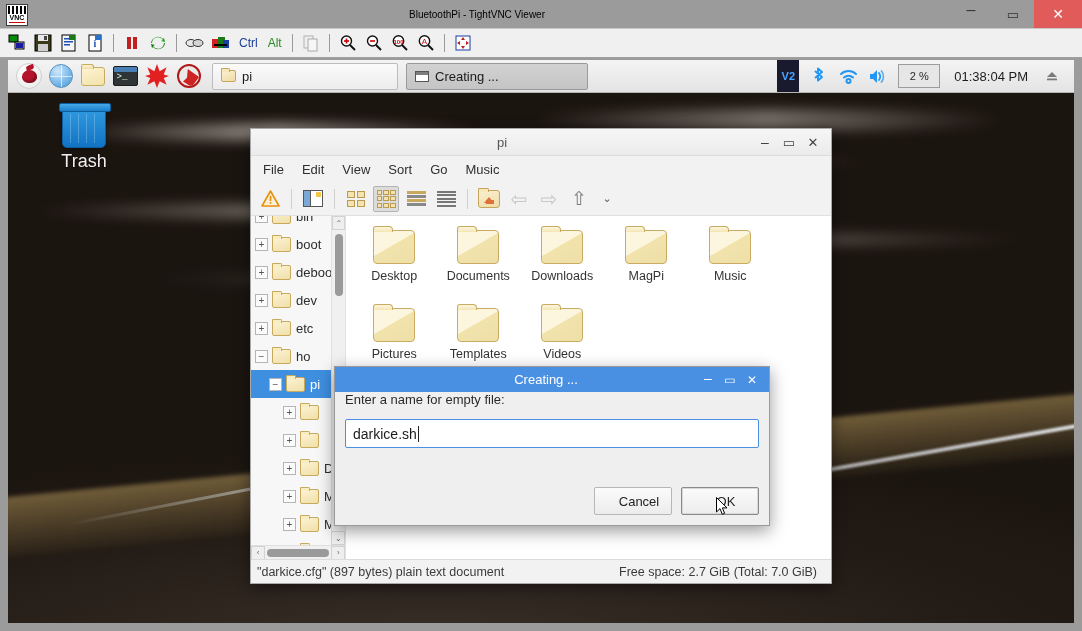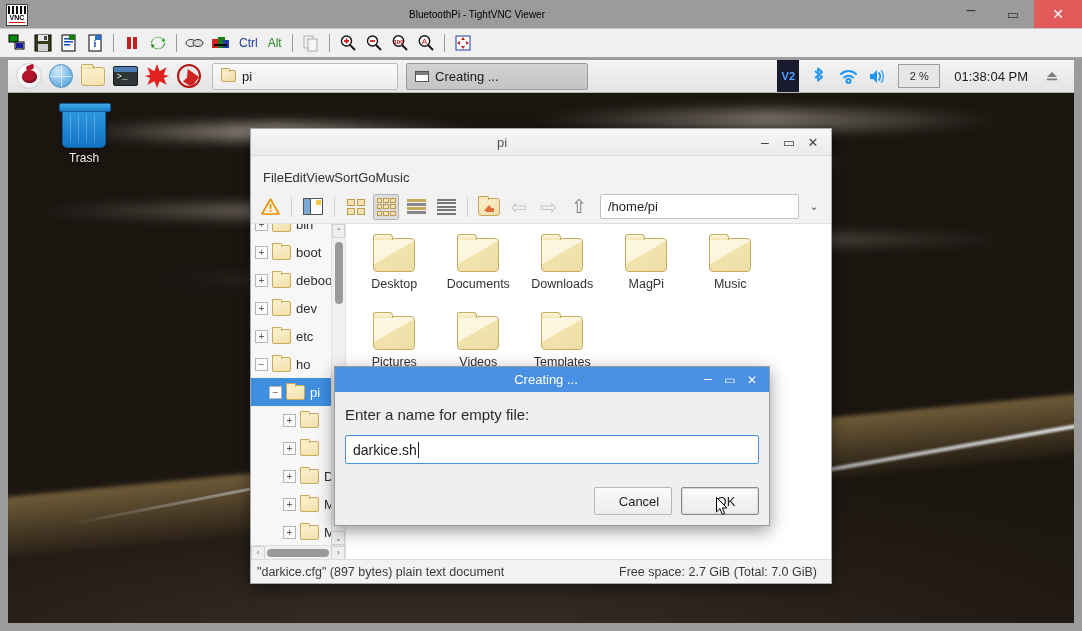--- a/index.html
+++ b/index.html
@@ -303,21 +303,21 @@
     content:""; position:absolute; top:-6px; left:-4px;
     width: 50px; height: 7px;
     background: linear-gradient(#45a9e8,#1b7fcd);
     border: 1px solid #0e5e9e; border-radius: 2px;
   }
   #trash-icon .bin .ridges {
     position:absolute; inset:5px 7px 4px 7px;
     background: repeating-linear-gradient(90deg, rgba(255,255,255,.22) 0 1px, transparent 1px 8px);
   }
   #trash-label {
-    font-size: 12px; color: #f0f0f0;
+    font-size: 18px; color: #f0f0f0;
     text-shadow: 0 1px 2px rgba(0,0,0,.65);
     margin-top: 3px;
   }
 
   
   #fm-window {
     position: absolute; left: 242px; top: 68px;
     width: 582px; height: 456px;
     background: #f2f2f2;
     border: 1px solid #a9a9a9;
@@ -329,23 +329,23 @@
     border-bottom: 1px solid #dcdcdc;
     display: flex; align-items: center; position: relative;
   }
   #fm-title { flex:1; text-align:center; font-size: 13px; color: #555; }
   .fm-wb {
     width: 24px; height: 27px; display:flex;align-items:center;justify-content:center;
     font-size: 13px; color: #444;
   }
   .fm-wb.min{ align-items:flex-end; padding-bottom:6px; font-size:14px;}
   #fm-menubar {
-    height: 26px; display:flex; align-items:center; padding-left: 12px; 
+    height: 26px; display:flex; align-items:center; padding-left: 12px; gap: 18px;
     background: #f2f2f2;
-    font-size: 13px; color: #2f2f2f; margin-top: 8px;
+    font-size: 13px; color: #2f2f2f;
   }
   #fm-toolbar {
     height: 34px; display:flex;align-items:center; gap:4px;
     padding: 0 6px; background:#f2f2f2;
     border-bottom: 1px solid #e0e0e0;
   }
   .fmt { width: 26px; height: 26px; display:flex;align-items:center;justify-content:center; border-radius:2px;}
   .fmt.pressed { background:#dcdcdc; border:1px solid #b4b4b4; }
   .fmt-sep { width:1px; height:20px; background:#cfcfcf; margin:0 4px; }
   
@@ -484,21 +484,21 @@
     display: flex; flex-direction: column;
     z-index: 40;
   }
   #dlg-titlebar {
     height: 25px; background: #4a90e2;
     display: flex; align-items: center; color: #fff;
   }
   #dlg-title { flex: 1; text-align: center; font-size: 13px; margin-left: 60px;}
   .dlg-wb { width: 22px; height:25px; display:flex;align-items:center;justify-content:center;font-size:12px;color:#fff;}
   .dlg-wb.min{align-items:flex-end;padding-bottom:6px;font-size:14px;}
-  #dlg-prompt { font-size: 15px; color: #2b2b2b; padding: 14px 0 0 10px; }
+  #dlg-prompt { font-size: 13px; color: #2b2b2b; padding: 0 0 0 10px; }
   #dlg-input {
     margin: 12px 10px 0 10px; height: 29px;
     background: #fff; border: 1.5px solid #4a90e2; border-radius: 2px;
     display: flex; align-items: center; padding: 0 7px;
     font-size: 14px; color: #1b1b1b;
   }
   #dlg-caret {
     display:inline-block; width: 1px; height: 16px; background:#222; margin-left:1px;
   }
   #dlg-buttons {
@@ -819,23 +819,20 @@
         </div>
         <div class="fmt">
             <span class="arrow-nav">⇦</span>
           </div>
         <div class="fmt">
             <span class="arrow-nav">⇨</span>
           </div>
         <div class="fmt">
             <span class="arrow-up">⇧</span>
           </div>
-        <div id="path-entry">
-          <span>/home/pi</span>
-        </div>
         <div id="path-chevron">⌄</div>
       </div>
 
       <div id="fm-body">
 
         <div id="fm-tree">
           <div style="position:absolute;left:0;right:0;top:-14px;">
             <div class="tree-row" style="padding-left:4px;">
               <span class="expander">+</span>
               <span class="tree-folder"></span>
@@ -936,25 +933,25 @@
           <div class="file-cell">
             <div class="file-folder"></div>
             <div class="file-label">Music</div>
           </div>
           <div class="file-cell">
             <div class="file-folder"></div>
             <div class="file-label">Pictures</div>
           </div>
           <div class="file-cell">
             <div class="file-folder"></div>
-            <div class="file-label">Videos</div>
+            <div class="file-label">Templates</div>
           </div>
           <div class="file-cell">
             <div class="file-folder"></div>
-            <div class="file-label">Templates</div>
+            <div class="file-label">Videos</div>
           </div>
 
           <div style="position:absolute; left:86px; top:248px; width:120px;">
             <div class="file-label" style="text-align:left;">+1_armhf....</div>
           </div>
         </div>
       </div>
 
       <div id="fm-status">
         <div id="fm-status-left">"darkice.cfg" (897 bytes) plain text document</div>

